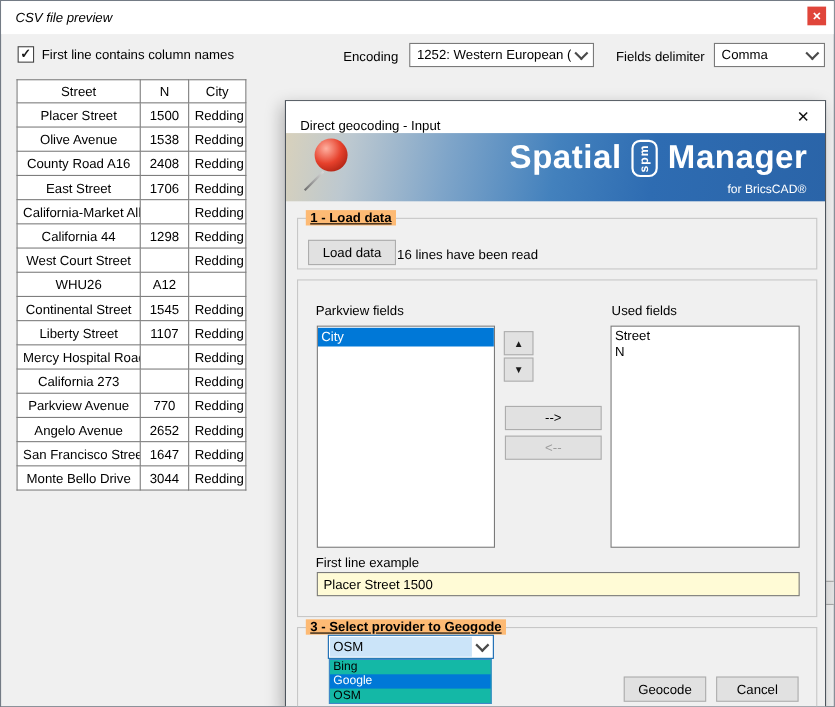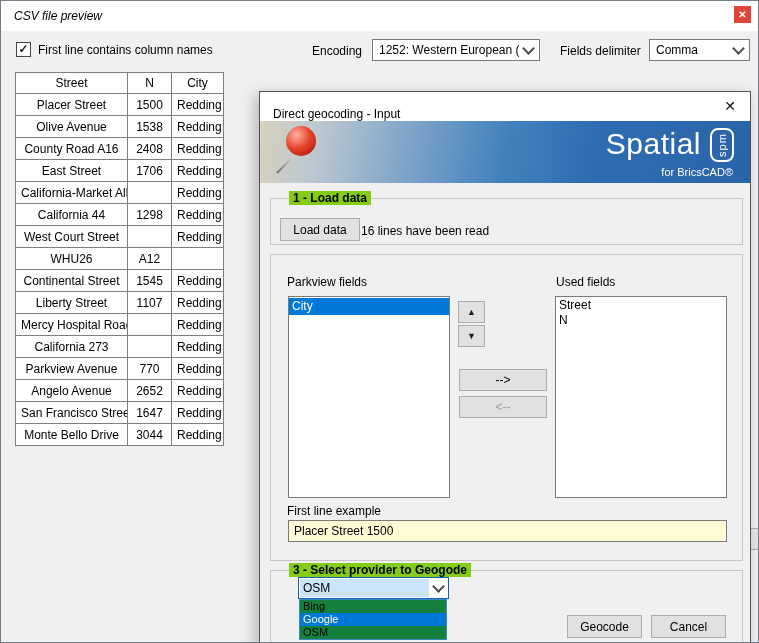--- a/index.html
+++ b/index.html
@@ -52,30 +52,30 @@
   .geo-close{position:absolute;right:14px;top:7px;font-size:14px;line-height:1;color:#111;cursor:default;}
 
   .banner{position:absolute;left:0;top:29px;width:490px;height:62px;overflow:hidden;
           background:linear-gradient(100deg,#d8d1bc 0%,#bcc8d0 12%,#7fa5c9 30%,#4381bd 50%,#2e6cb2 68%,#2a64a8 100%);}
   .pushpin{position:absolute;left:16px;top:3px;width:50px;height:56px;}
   .pin-head{position:absolute;left:10px;top:2px;width:30px;height:30px;border-radius:50%;
             background:radial-gradient(circle at 35% 30%,#ffb0a0,#e6412c 48%,#99170a 95%);}
   .pin-needle{position:absolute;left:-6px;top:31px;width:24px;height:2px;
               background:linear-gradient(90deg,#6e6e6e,#d9d9d9);transform:rotate(-45deg);
               transform-origin:right center;}
-  .brand{position:absolute;top:6px;right:16px;display:flex;align-items:flex-end;gap:9px;color:#fff;}
+  .brand{position:absolute;top:6px;right:16px;display:flex;align-items:flex-start;gap:9px;color:#fff;font-weight:bold;}
   .brand-word{font-size:30px;letter-spacing:.5px;line-height:1.15;}
   .spm-box{width:24px;height:34px;border:2px solid #fff;border-radius:8px;display:flex;
            align-items:center;justify-content:center;box-sizing:border-box;}
   .spm-text{display:block;transform:rotate(-90deg);font-size:11px;letter-spacing:1px;}
   .banner-sub{position:absolute;top:45px;right:17px;font-size:11px;color:#fff;}
 
   .groupbox{position:absolute;border:1px solid #c7c7c7;box-sizing:border-box;}
-  .gb-title{position:absolute;top:-8px;left:18px;background:#84cc16;padding:0 4px;font-weight:bold;
-            font-size:12px;white-space:nowrap;}
+  .gb-title{position:absolute;top:-8px;left:7px;background:#fdba74;padding:0 4px;font-weight:bold;
+            font-size:12px;white-space:nowrap;text-decoration:underline;}
   .gb1{left:10px;top:106px;width:473px;height:47px;}
   .gb2{left:10px;top:162px;width:473px;height:307px;}
   .gb3{left:10px;top:478px;width:473px;height:82px;}
 
   .win-btn{position:absolute;display:flex;align-items:center;justify-content:center;background:#e1e1e1;
            border:1px solid #adadad;font-family:"Liberation Sans",sans-serif;font-size:12px;color:#000;
            padding:0;box-sizing:border-box;cursor:default;}
   .load-btn{left:9px;top:19px;width:80px;height:23px;}
   .status-text{position:absolute;left:90px;top:25px;white-space:nowrap;}
 
@@ -98,21 +98,21 @@
   .move-right{top:114px;}
   .move-left{top:141px;color:#9c9c9c;}
 
   .firstline-lbl{left:16px;top:249px;}
   .firstline-input{position:absolute;left:17px;top:265px;width:439px;height:22px;background:#fffbd6;
                    border:1px solid #7a7a7a;box-sizing:border-box;font-family:"Liberation Sans",sans-serif;
                    font-size:12px;padding:0 5px;color:#000;}
 
   .provider-combo{left:27px;top:6px;width:151px;border:1px solid #0f64b0;padding:0 5px 0 1px;}
   .provider-sel{background:#cbe4f9;padding:2px 3px;}
-  .dropdown-list{position:absolute;left:28px;top:28px;width:148px;background:#15803d;
+  .dropdown-list{position:absolute;left:28px;top:28px;width:148px;background:#14b8a6;
                  border:1px solid #3f87c7;box-sizing:border-box;z-index:30;}
   .dd-item{height:13px;line-height:13px;font-size:11px;padding:0 3px;white-space:nowrap;}
   .dd-item.highlighted{background:#0078d7;color:#fff;}
 
   .geocode-btn{left:307px;top:523px;width:75px;height:23px;text-align:center;}
   .cancel-btn{left:391px;top:523px;width:75px;height:23px;}
 </style>
 </head>
 <body>
 
@@ -250,20 +250,21 @@
     <div class="banner">
       <div class="pushpin">
         <span class="pin-needle"></span>
         <span class="pin-head"></span>
       </div>
       <div class="brand">
         <span class="brand-word">Spatial</span>
         <span class="spm-box">
           <span class="spm-text">spm</span>
         </span>
+        <span class="brand-word">Manager</span>
       </div>
       <div class="banner-sub">for BricsCAD®</div>
     </div>
 
     <div class="groupbox gb1">
       <span class="gb-title">1 - Load data</span>
       <button class="win-btn load-btn">Load data</button>
       <span class="status-text">16 lines have been read</span>
     </div>
 

